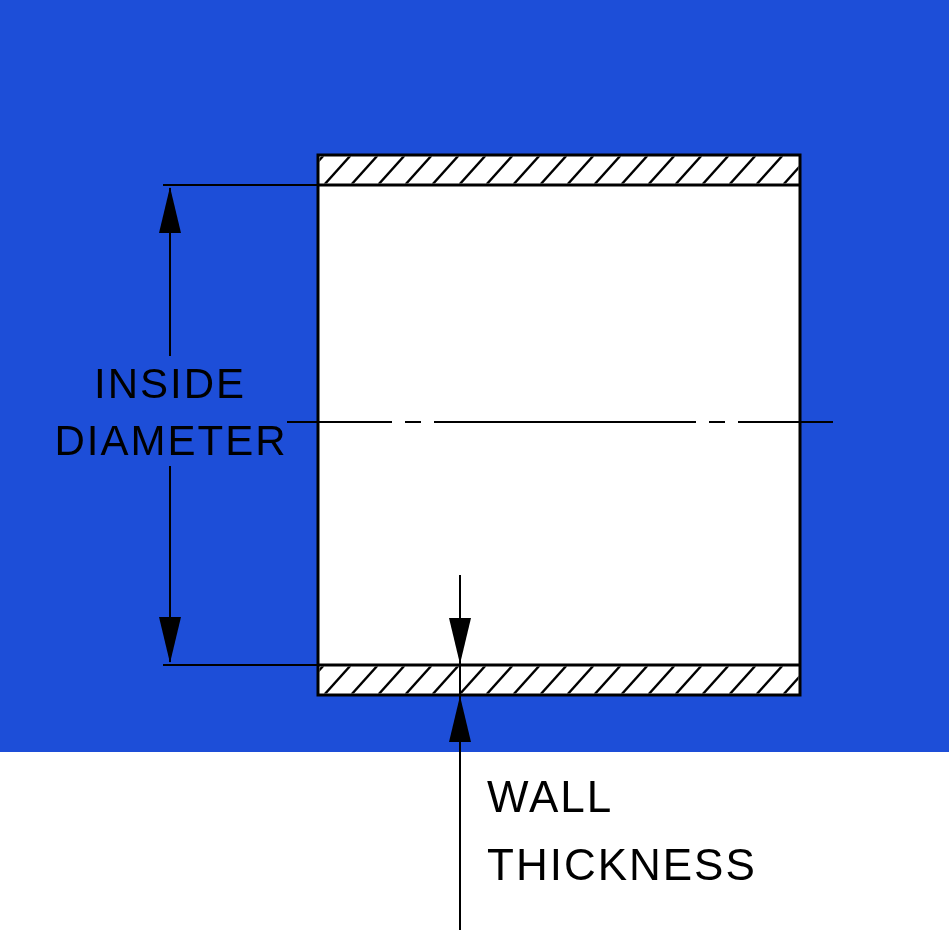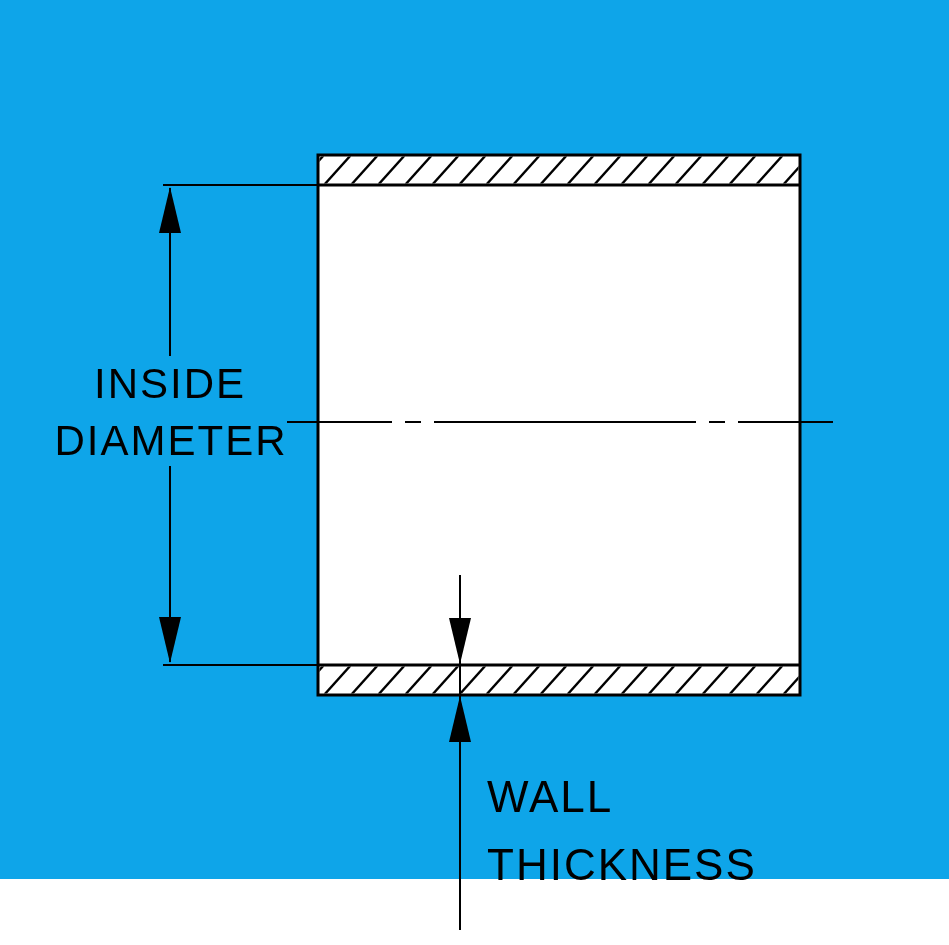--- a/index.html
+++ b/index.html
@@ -7,22 +7,22 @@
     padding: 0;
     background: #ffffff;
     width: 949px;
     height: 945px;
     overflow: hidden;
     font-family: "Liberation Sans", sans-serif;
   }
   .drawing-wrap {
     position: relative;
     width: 949px;
-    height: 879px;
-    background: #0ea5e9;
+    height: 752px;
+    background: #1d4ed8;
   }
   svg {
     display: block;
   }
   .dim-label {
     font-family: "Liberation Sans", sans-serif;
     font-size: 42px;
     letter-spacing: 2px;
     fill: #000000;
     font-weight: 400;

